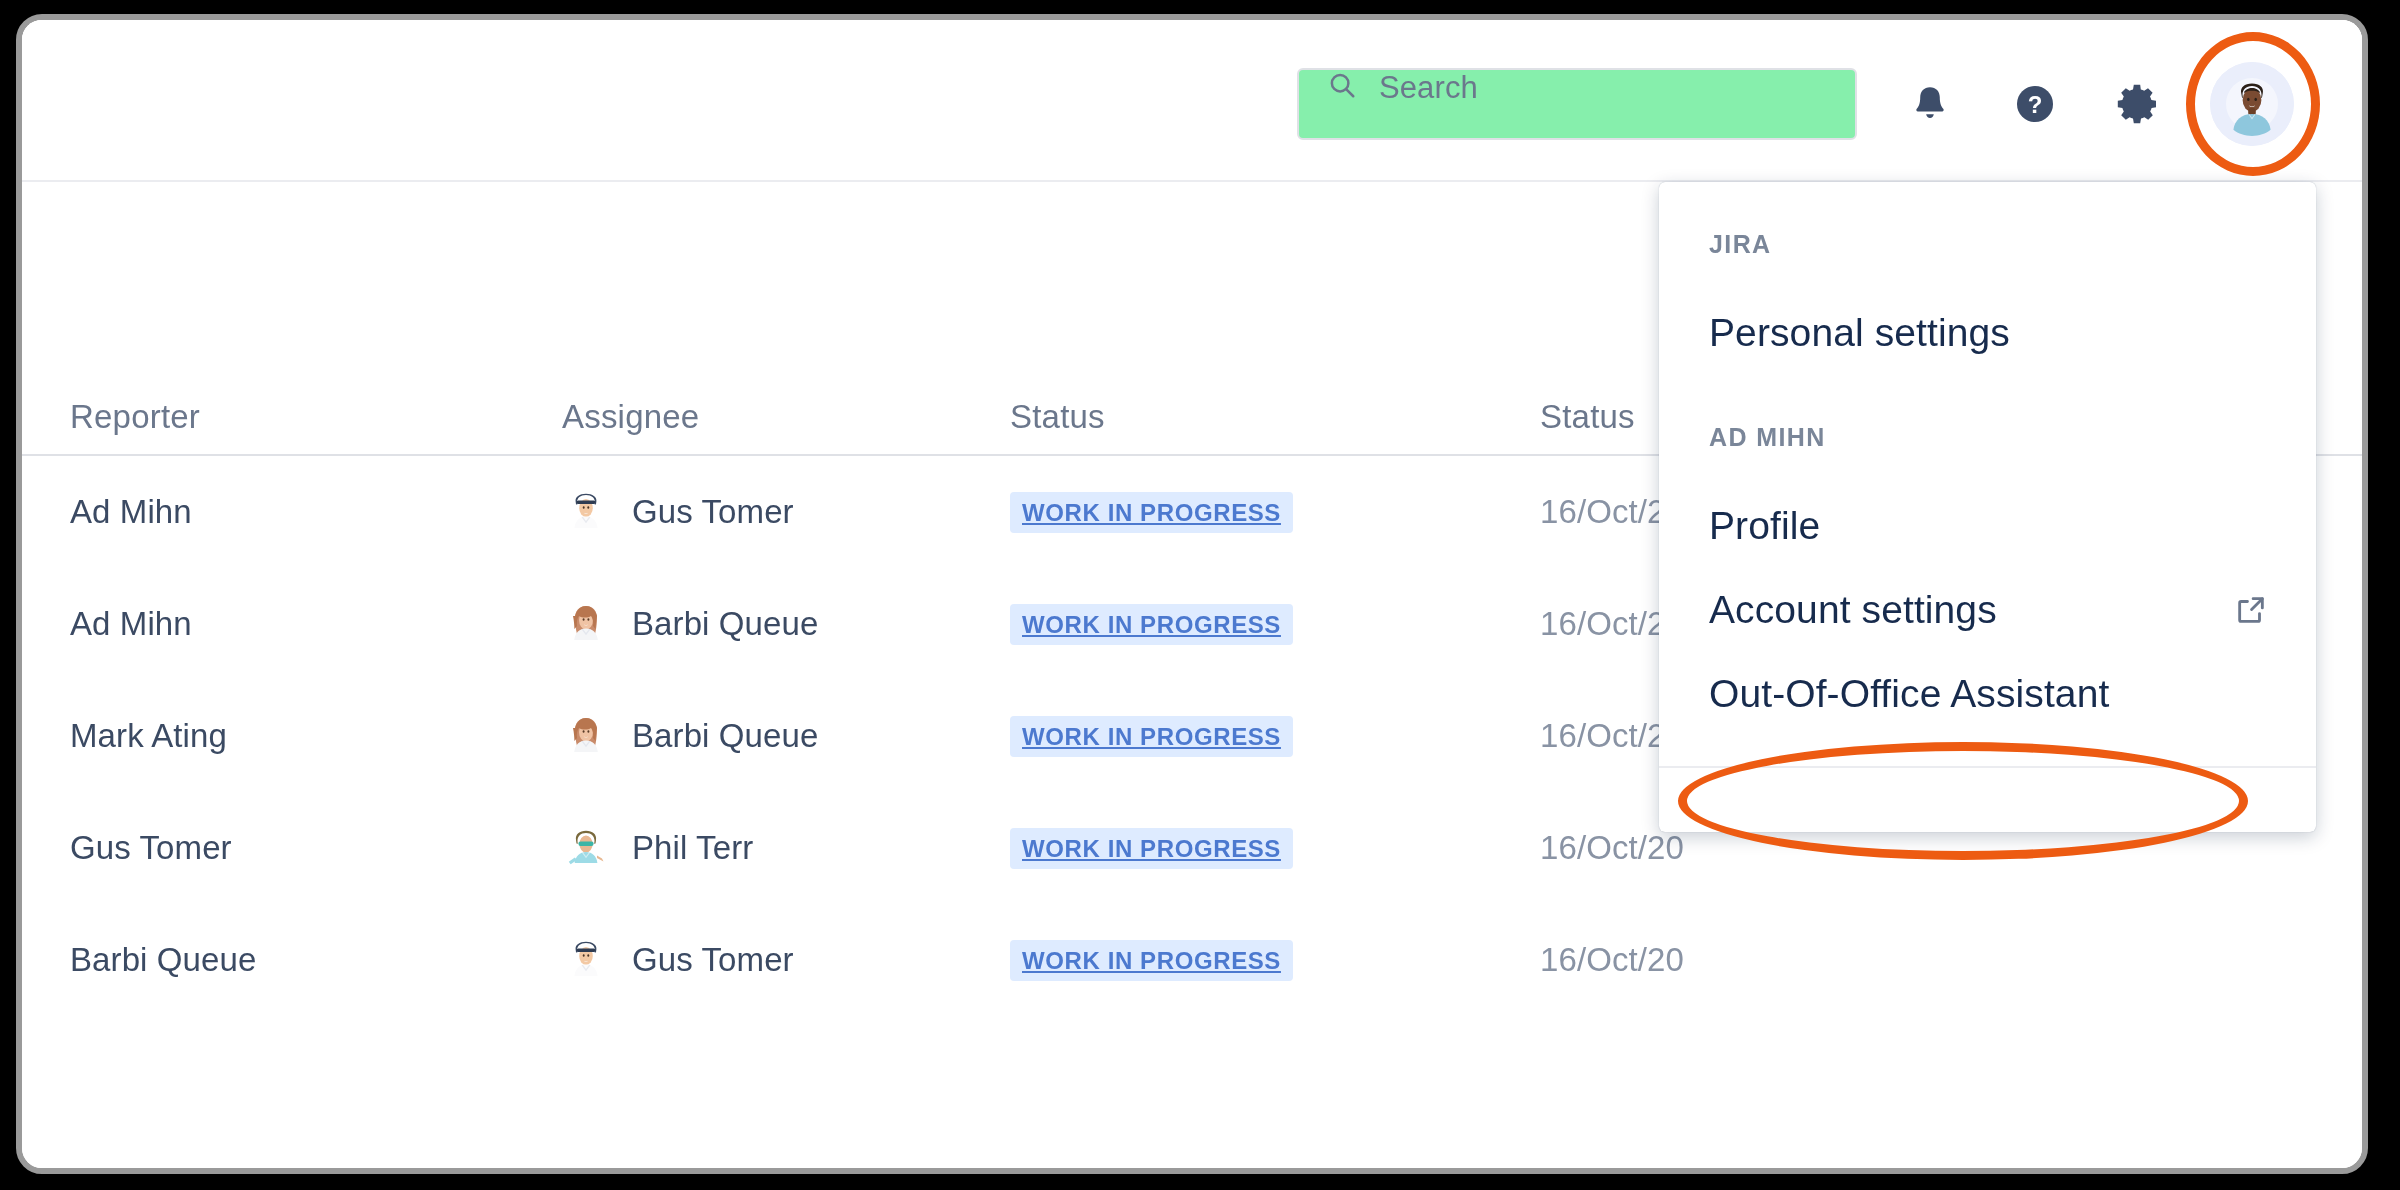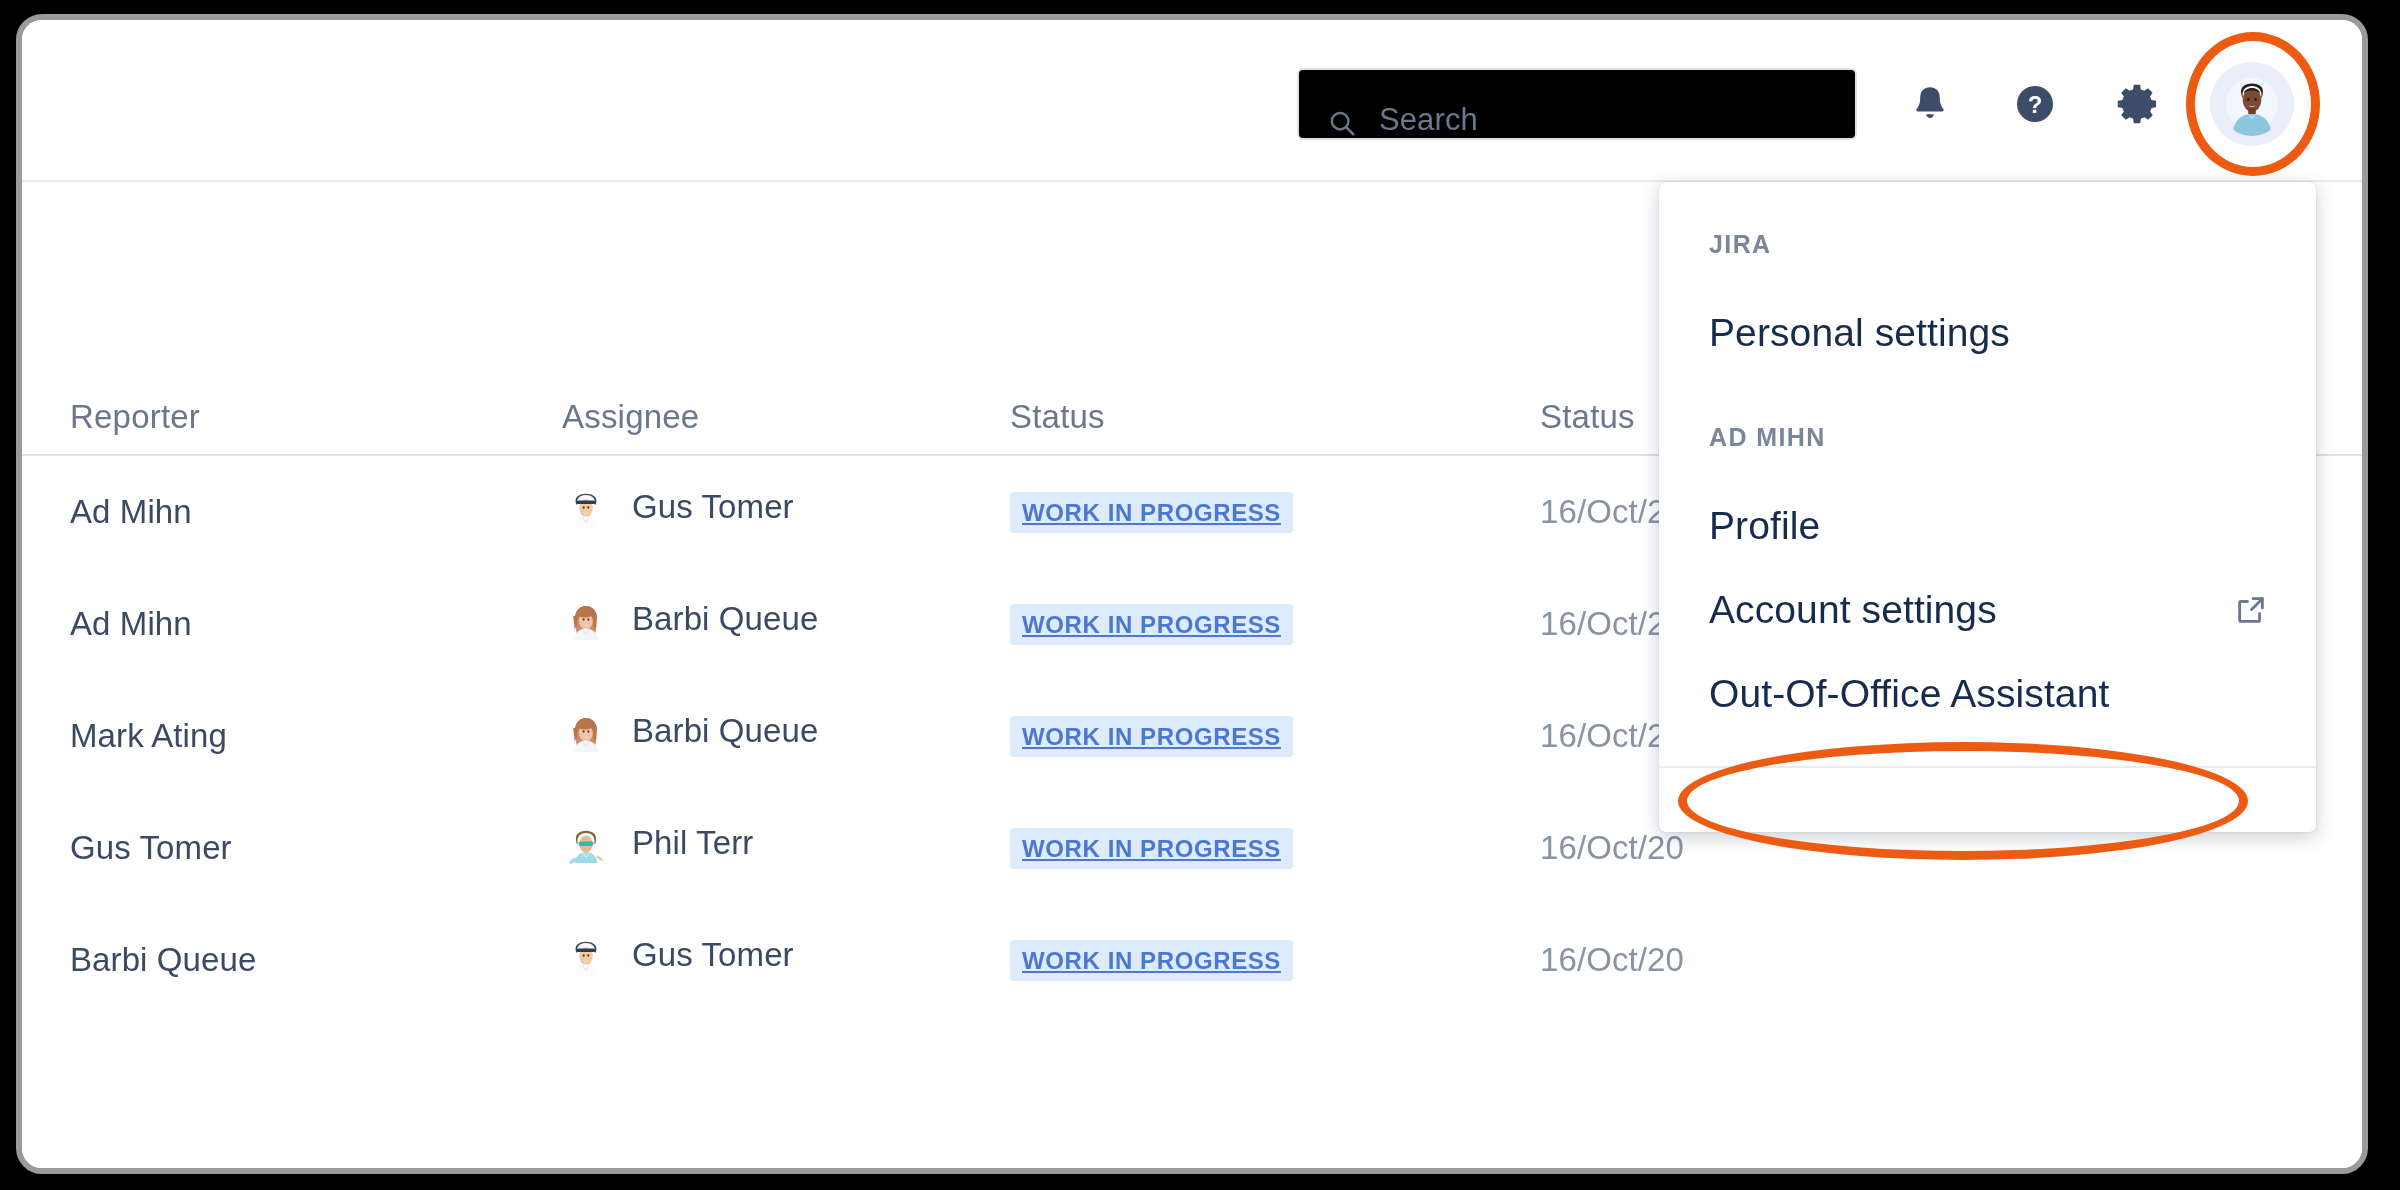--- a/index.html
+++ b/index.html
@@ -44,23 +44,23 @@
   }
 
   #search-box {
     position: absolute;
     left: 1275px;
     top: 48px;
     width: 560px;
     height: 72px;
     border: 2px solid #dfe1e6;
     border-radius: 6px;
-    background: #000000;
-    display: flex;
-    align-items: flex-end;
+    background: #86efac;
+    display: flex;
+    align-items: flex-start;
     padding-left: 28px;
     gap: 22px;
     cursor: text;
   }
 
   #search-box .magnifier {
     width: 30px;
     height: 30px;
     flex: 0 0 auto;
     display: block;
@@ -136,20 +136,21 @@
     height: 108px;
     margin-top: 166px;
     border-bottom: 2px solid #dfe1e6;
     align-items: flex-end;
     padding-bottom: 18px;
   }
 
   .col {
     flex: 0 0 auto;
     display: flex;
+    align-items: center;
   }
   .col-reporter { width: 492px; }
   .col-assignee { width: 448px; gap: 22px; }
   .col-status   { width: 530px; }
   .col-created  { width: 400px; }
 
   .th {
     font-size: 33px;
     color: #6b778c;
     font-weight: 400;

